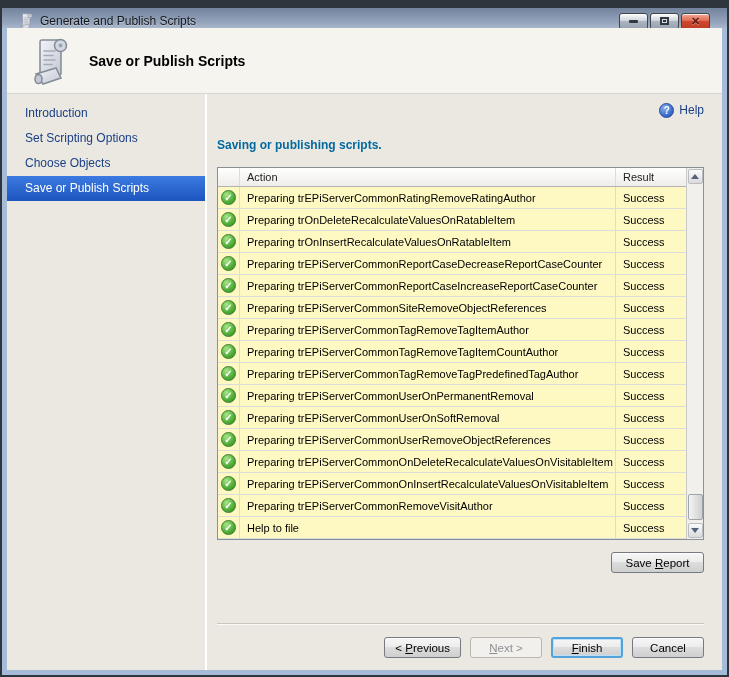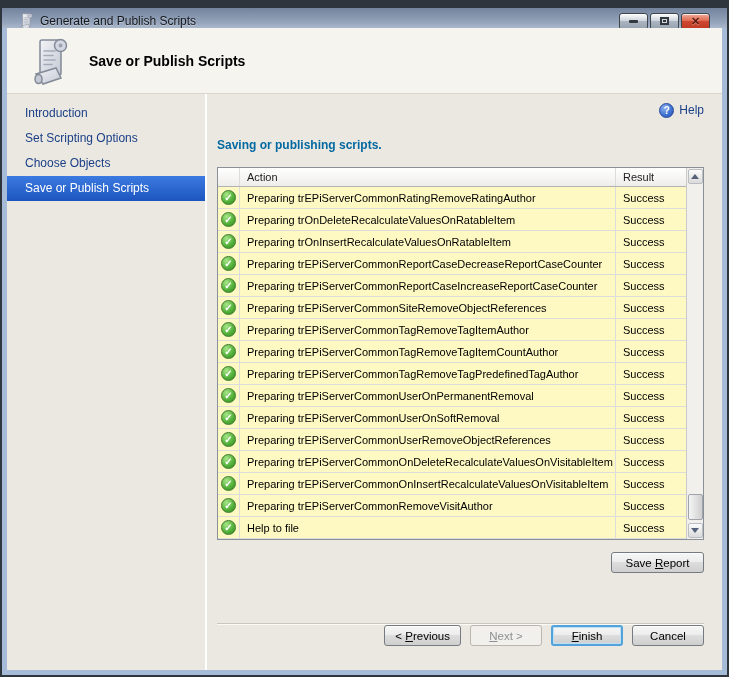--- a/index.html
+++ b/index.html
@@ -84,21 +84,21 @@
     background:linear-gradient(#F6F6F6,#EDEDED 45%,#DDDDDD 50%,#CFCFCF);
     box-shadow:inset 0 1px 0 #FCFCFC;cursor:default;}
   .btn span{white-space:pre;}
   .btn .mn{text-decoration:underline;}
   .btn.disabled{color:#8E9092;border-color:#B9B6B0;background:#F1F0ED;box-shadow:none;}
   .btn.default-focus{border:2px solid #53A3DA;padding:0 9px;
     box-shadow:inset 0 0 0 1px #BCE0F5, inset 0 1px 0 #FCFCFC;}
   .save-report-row{display:flex;justify-content:flex-end;margin-top:12px;flex:0 0 auto;}
   .save-report-row .btn{min-width:93px;}
   .separator{margin-top:auto;border-top:1px solid #CBC7BE;border-bottom:1px solid #FBFAF7;height:0;flex:0 0 auto;}
-  .footer-row{height:45px;display:flex;justify-content:flex-end;gap:9px;flex:0 0 auto;}
+  .footer-row{height:45px;display:flex;align-items:center;justify-content:flex-end;gap:9px;flex:0 0 auto;}
 </style>
 </head>
 <body>
 
 <svg width="0" height="0" style="position:absolute">
   <defs>
     <linearGradient id="scrollGrad" x1="0" y1="0" x2="1" y2="1">
       <stop offset="0" stop-color="#F2F3F7"></stop>
         <stop offset="1" stop-color="#C3C8D3"></stop>
     </linearGradient>

